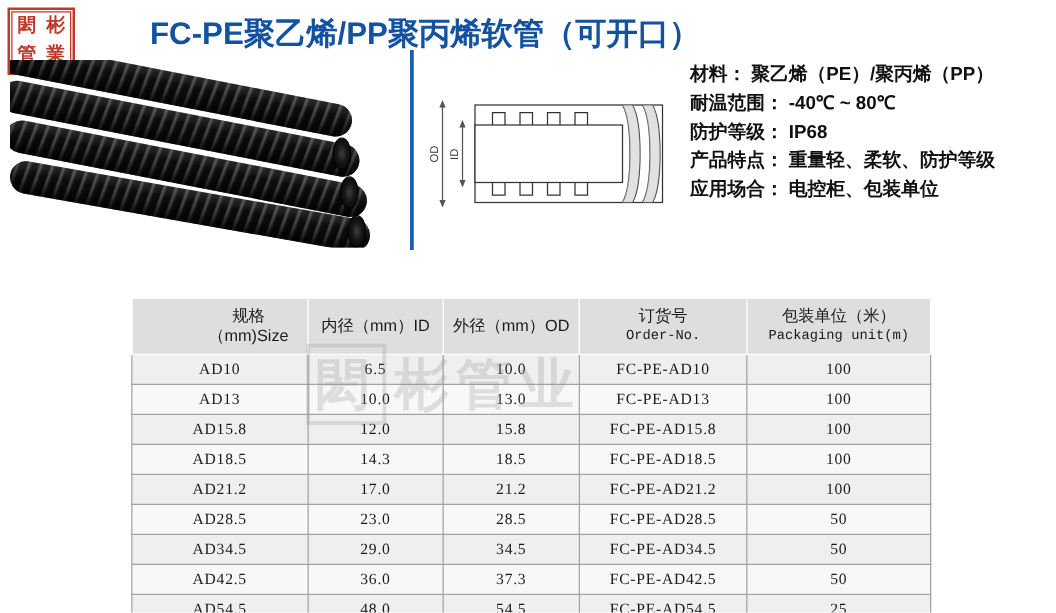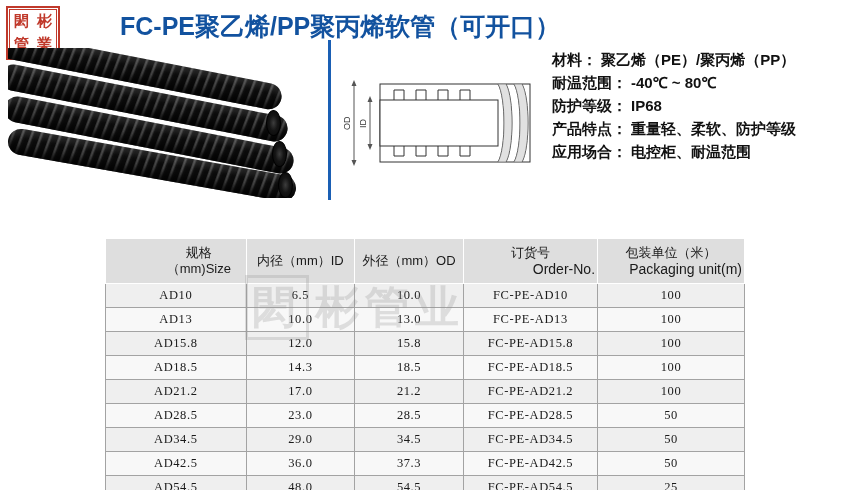--- a/index.html
+++ b/index.html
@@ -160,23 +160,22 @@
     border: 1px solid #ffffff;
     padding: 6px 2px;
     font-weight: normal;
     font-size: 13px;
     line-height: 16px;
     text-align: center;
     font-family: "Liberation Sans", sans-serif;
   }
   thead th .sub {
     display: block;
-    font-family: Liberation Sans, sans-serif;
-    font-size: 14px;
-    text-align: right;
+    font-family: Liberation Mono, monospace;
+    font-size: 11px;
   }
   tbody td {
     border: 1px solid #a3a3a3;
     padding: 3px 2px;
     text-align: center;
     height: 17px;
     letter-spacing: .6px;
   }
   tbody tr:nth-child(odd) td { background: #efefef; }
   tbody tr:nth-child(even) td { background: #f8f8f8; }
@@ -282,21 +281,21 @@
   <div class="spec-row">
     <span class="spec-key">耐温范围：</span><span class="spec-val">-40℃ ~ 80℃</span>
   </div>
   <div class="spec-row">
     <span class="spec-key">防护等级：</span><span class="spec-val">IP68</span>
   </div>
   <div class="spec-row">
     <span class="spec-key">产品特点：</span><span class="spec-val">重量轻、柔软、防护等级</span>
   </div>
   <div class="spec-row">
-    <span class="spec-key">应用场合：</span><span class="spec-val">电控柜、耐温范围</span>
+    <span class="spec-key">应用场合：</span><span class="spec-val">电控柜、包装单位</span>
   </div>
 </div>
 
 <div class="table-wrap">
   <table>
     <thead>
       <tr>
         <th class="col1">
           <span>规格（mm)Size</span>
         </th>

